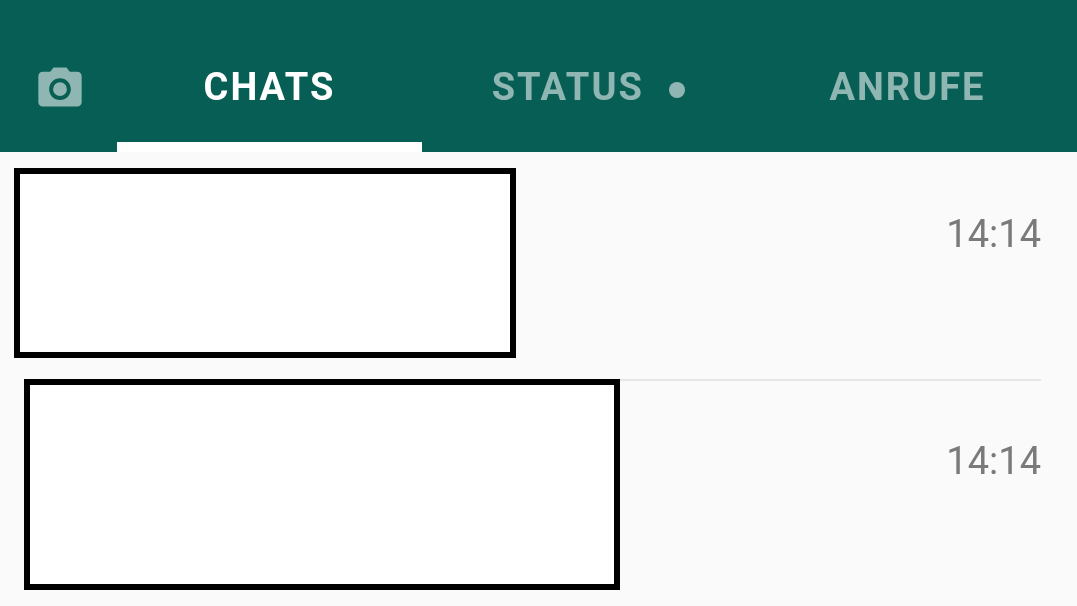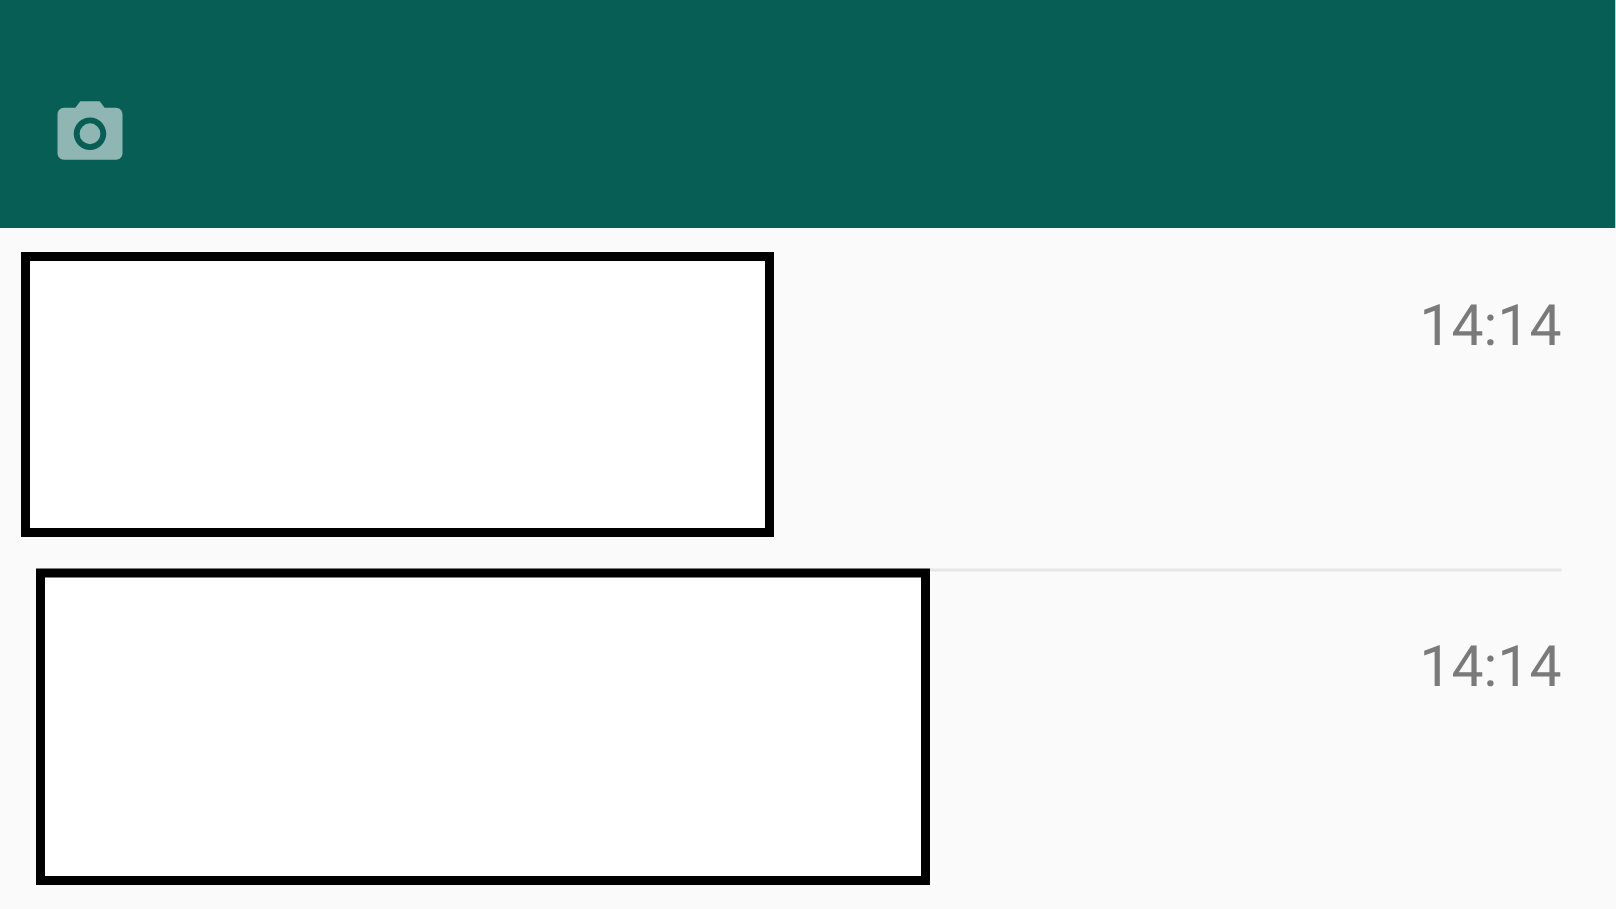--- a/index.html
+++ b/index.html
@@ -136,36 +136,50 @@
       top: 0px;
       width: 596px;
       height: 211px;
     }
 
     .chat-time {
       margin-left: auto;
       font-size: 38px;
       color: #7a7a7a;
       align-self: flex-start;
-      margin-top: 44px;
+      margin-top: 60px;
     }
   </style>
 </head>
 <body>
 
 <div class="header">
   <div class="header-top"></div>
   <div class="tab-bar">
 
     <div class="camera-tab">
       <svg class="camera-icon-svg" viewBox="0 0 24 24">
         <path d="M9 3L7.5 5H4c-1.1 0-2 .9-2 2v12c0 1.1.9 2 2 2h16c1.1 0 2-.9 2-2V7c0-1.1-.9-2-2-2h-3.5L15 3H9zm3 15c-2.76 0-5-2.24-5-5s2.24-5 5-5 5 2.24 5 5-2.24 5-5 5zm0-8.2a3.2 3.2 0 1 0 0 6.4 3.2 3.2 0 0 0 0-6.4z"></path>
       </svg>
     </div>
 
+    <div class="tabs-area">
+      <div class="tab active">
+        <span class="tab-label">CHATS</span>
+      </div>
+      <div class="tab">
+        <span class="tab-label">
+          <span>STATUS</span>
+          <span class="status-dot"></span>
+        </span>
+      </div>
+      <div class="tab">
+        <span class="tab-label">ANRUFE</span>
+      </div>
+    </div>
 
   </div>
 </div>
 
 <div class="chat-list">
 
   <div class="chat-row">
     <div class="redact-box r1"></div>
     <div class="chat-time">14:14</div>
   </div>

